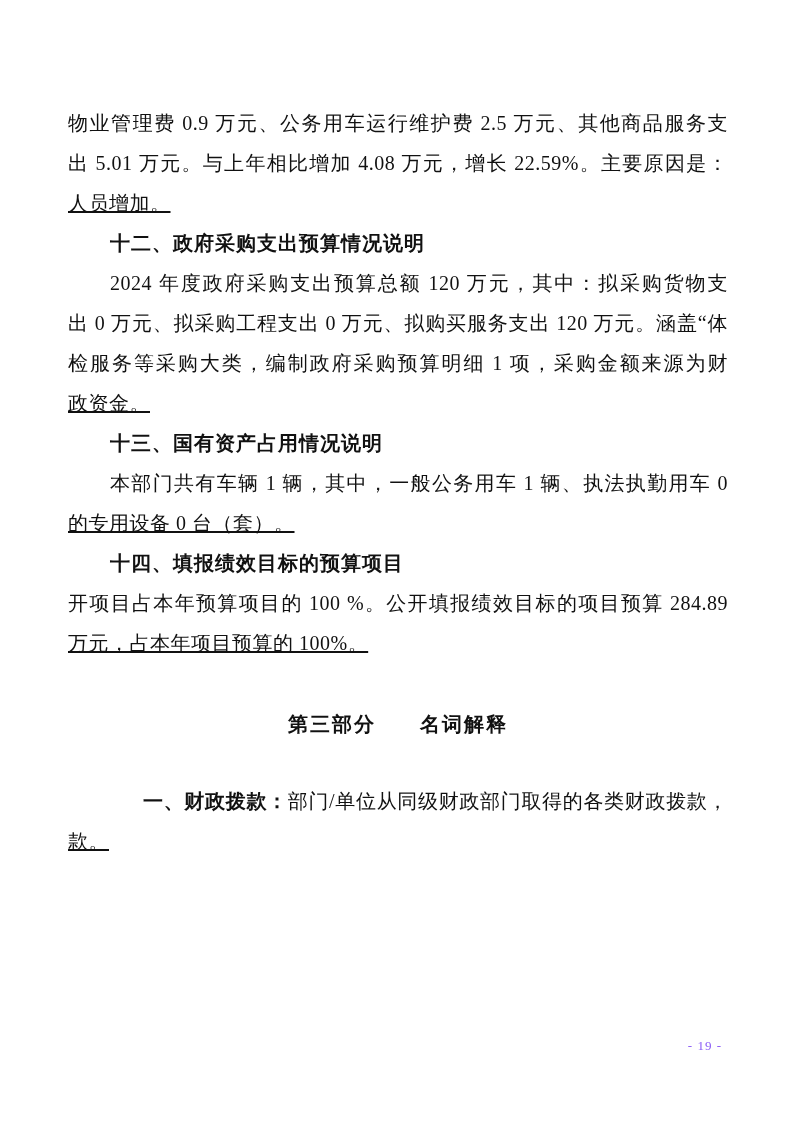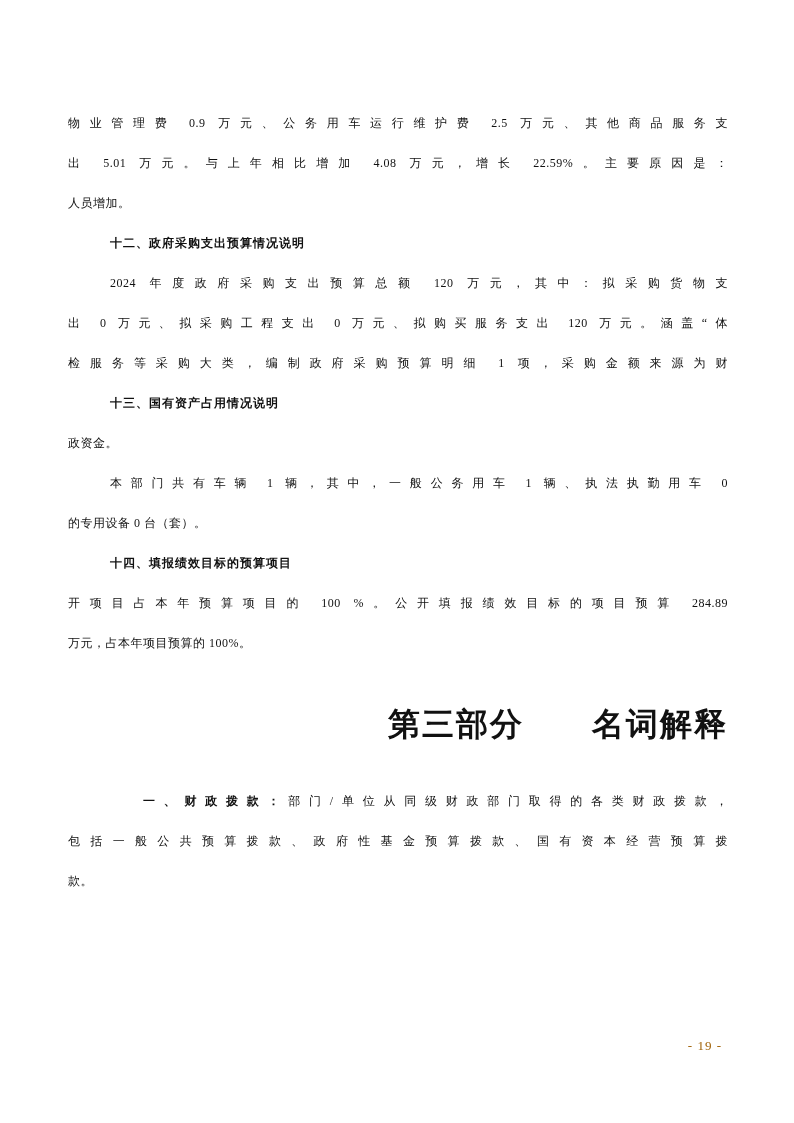--- a/index.html
+++ b/index.html
@@ -18,100 +18,100 @@
   }
   .content {
     position: absolute;
     top: 103px;
     left: 68px;
     width: 660px;
   }
   .line {
     height: 40px;
     line-height: 40px;
-    font-size: 12px;
+    font-size: 20px;
     letter-spacing: 0.5px;
     white-space: nowrap;
     overflow: hidden;
   }
   
   .j {
     text-align: justify;
     text-align-last: justify;
     text-justify: inter-character;
   }
   
   .end {
     text-align: center;
     text-align-last: left;
+    text-decoration: underline;
   }
   .indent {
     text-indent: 42px;
   }
   .heading {
     font-family: "Liberation Sans", "DejaVu Sans", sans-serif;
     font-weight: bold;
     letter-spacing: 1px;
     text-align: right;
     text-align-last: left;
   }
   .part-title {
     margin-top: 38px;
     height: 46px;
     line-height: 46px;
-    font-size: 32px;
+    font-size: 20px;
     font-weight: bold;
-    text-align: right;
+    text-align: center;
     letter-spacing: 2px;
   }
   .term-block-gap {
     margin-top: 34px;
   }
   .term-label {
     font-weight: bold;
     font-family: Liberation Serif, serif;
     margin-left: 33px;
   }
   .footer {
     position: absolute;
     top: 1038px;
     right: 72px;
     font-size: 13px;
-    color: #a16207;
+    color: #8b5cf6;
     letter-spacing: 1px;
   }
 </style>
 </head>
 <body>
 
 <div class="page">
   <div class="content">
 
     <div class="line j">物业管理费 0.9 万元、公务用车运行维护费 2.5 万元、其他商品服务支</div>
     <div class="line j">出 5.01 万元。与上年相比增加 4.08 万元，增长 22.59%。主要原因是：</div>
     <div class="line end">人员增加。</div>
 
     <div class="line heading indent">十二、政府采购支出预算情况说明</div>
     <div class="line j indent">2024 年度政府采购支出预算总额 120 万元，其中：拟采购货物支</div>
     <div class="line j">出 0 万元、拟采购工程支出 0 万元、拟购买服务支出 120 万元。涵盖“体</div>
     <div class="line j">检服务等采购大类，编制政府采购预算明细 1 项，采购金额来源为财</div>
+    <div class="line end">政资金。</div>
+
     <div class="line heading indent">十三、国有资产占用情况说明</div>
-
-    <div class="line end">政资金。</div>
     <div class="line j indent">本部门共有车辆 1 辆，其中，一般公务用车 1 辆、执法执勤用车 0</div>
     <div class="line end">的专用设备 0 台（套）。</div>
 
     <div class="line heading indent">十四、填报绩效目标的预算项目</div>
     <div class="line j">开项目占本年预算项目的 100 %。公开填报绩效目标的项目预算 284.89</div>
     <div class="line end">万元，占本年项目预算的 100%。</div>
 
     <div class="part-title">第三部分　　名词解释</div>
 
     <div class="line j indent term-block-gap">
       <span class="term-label">一、财政拨款：</span><span>部门/单位从同级财政部门取得的各类财政拨款，</span>
     </div>
-    <div class="line j">包括一般公共预算拨款、政府性基金预算拨款、国有资本经营预算拨</div>
     <div class="line end">款。</div>
 
   </div>
 
   <div class="footer">- 19 -</div>
 </div>
 
 </body></html>

